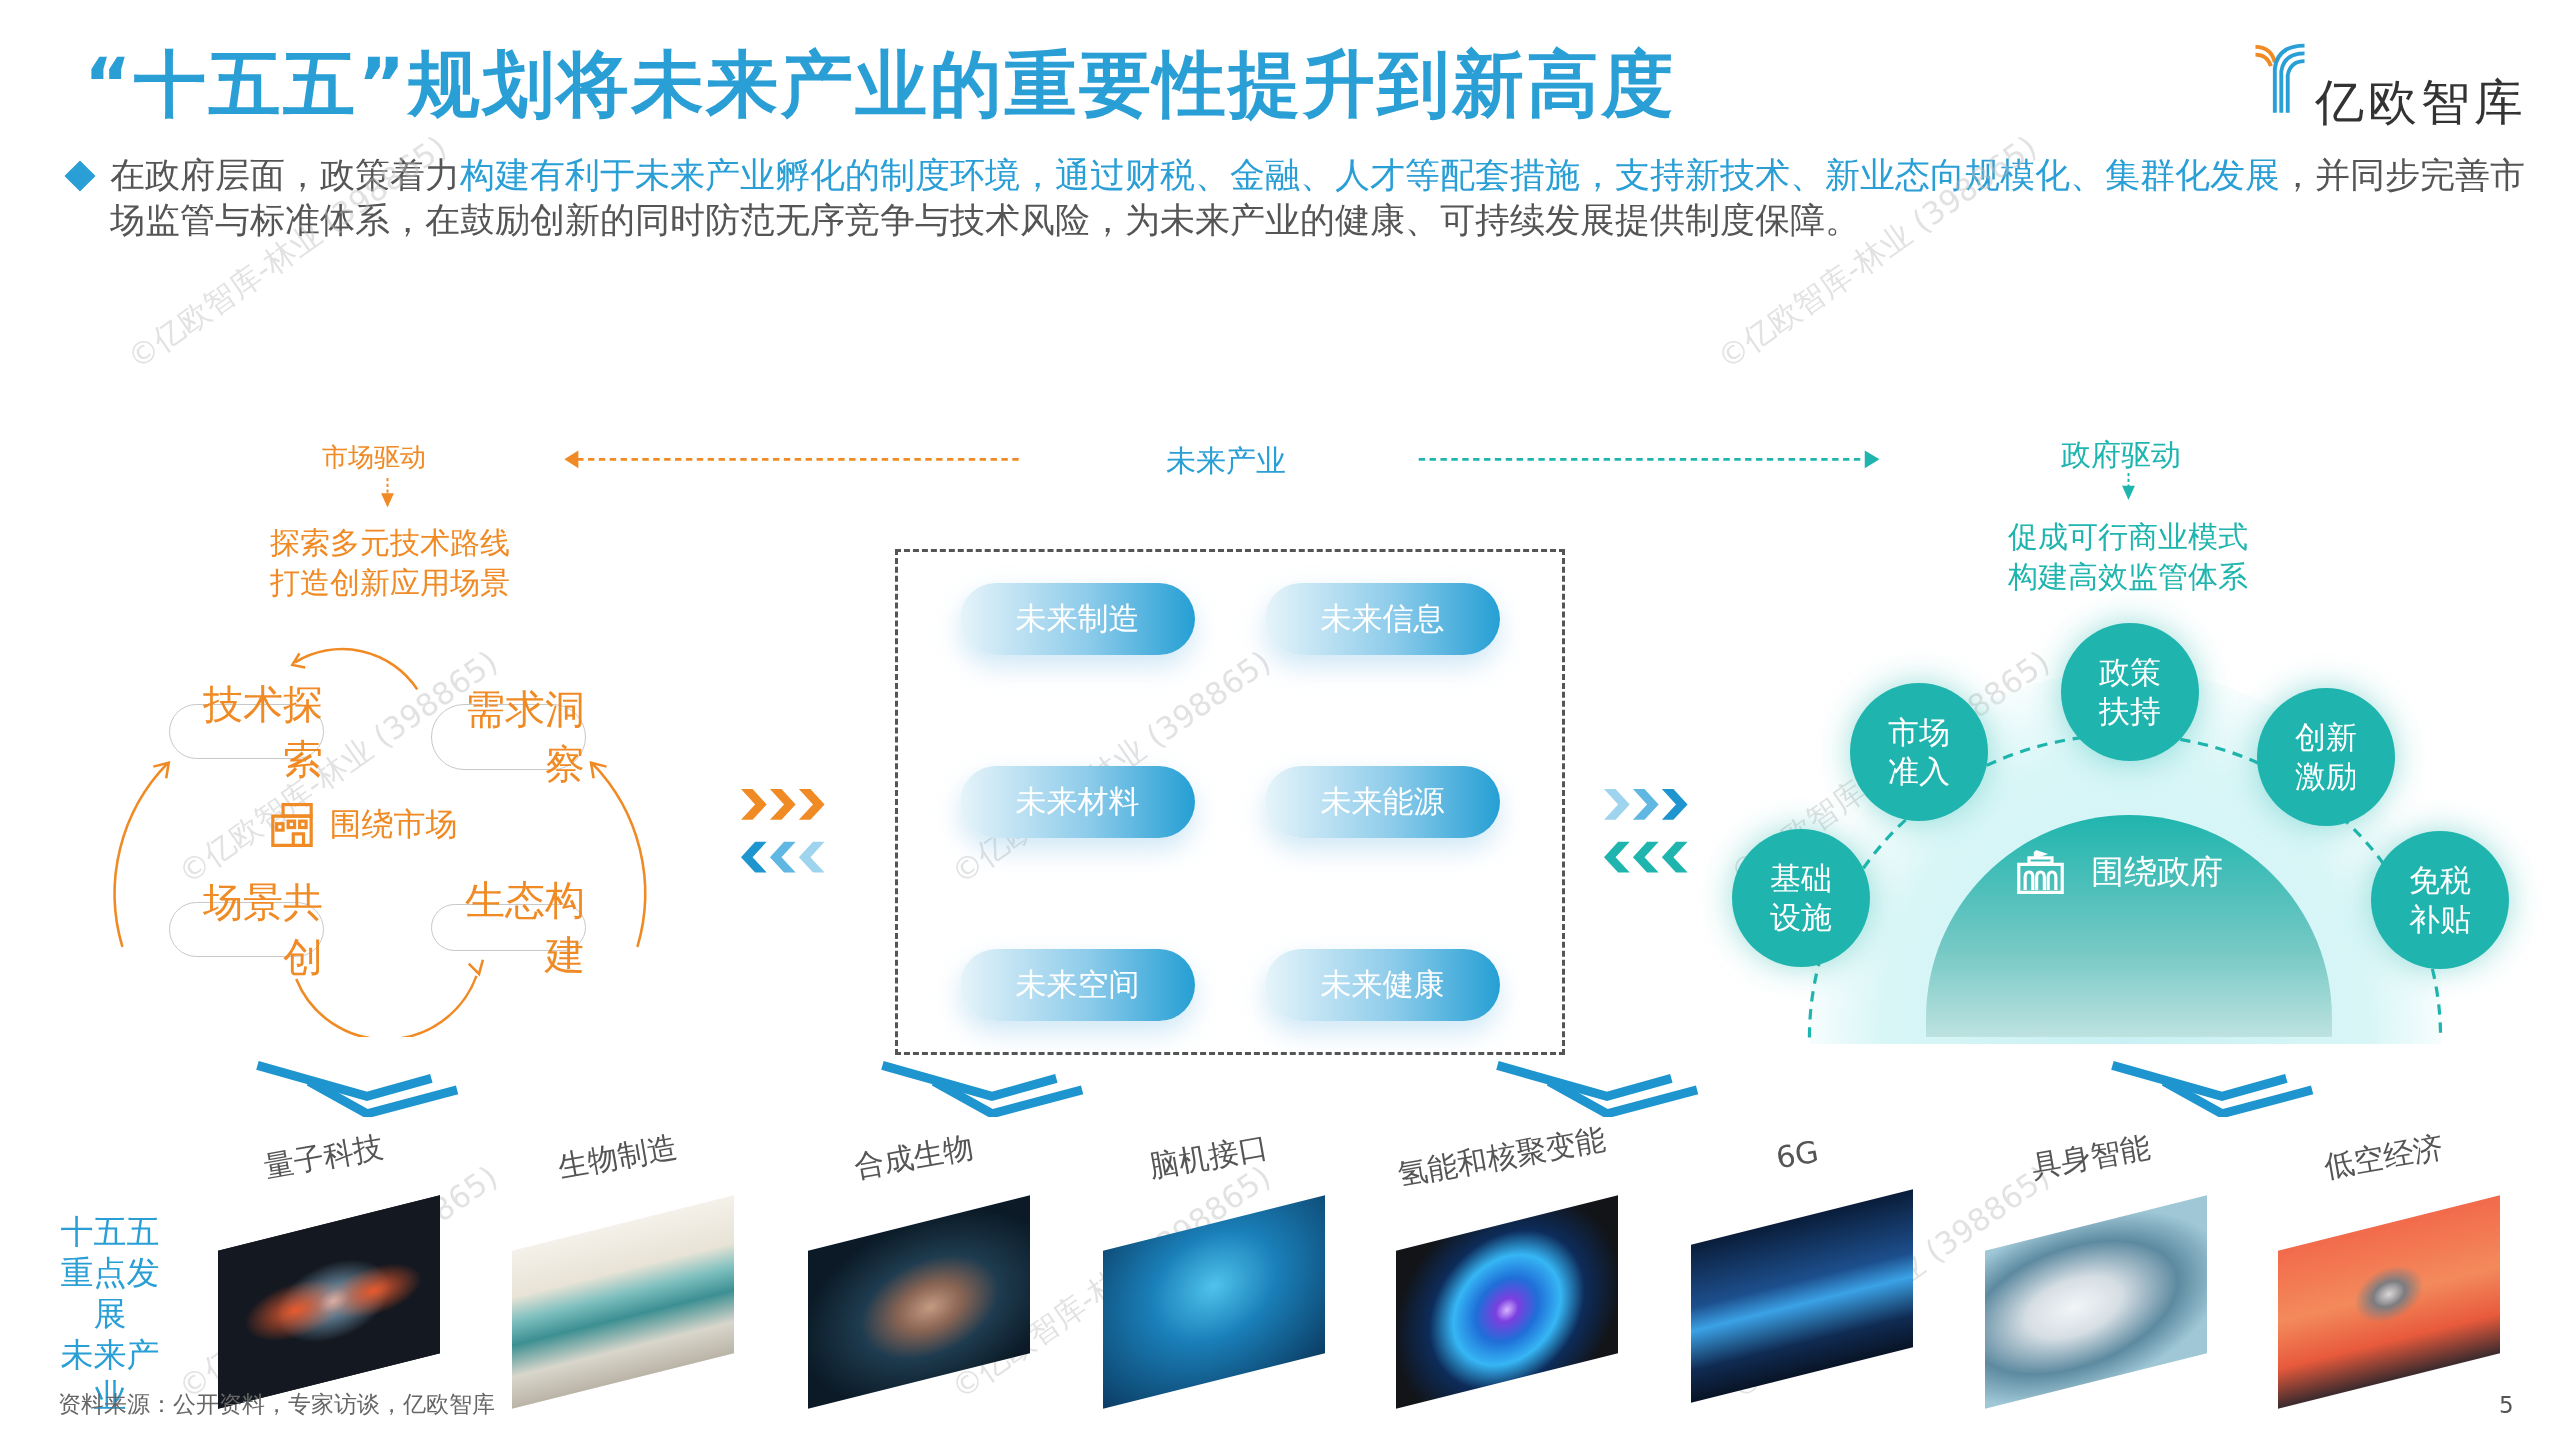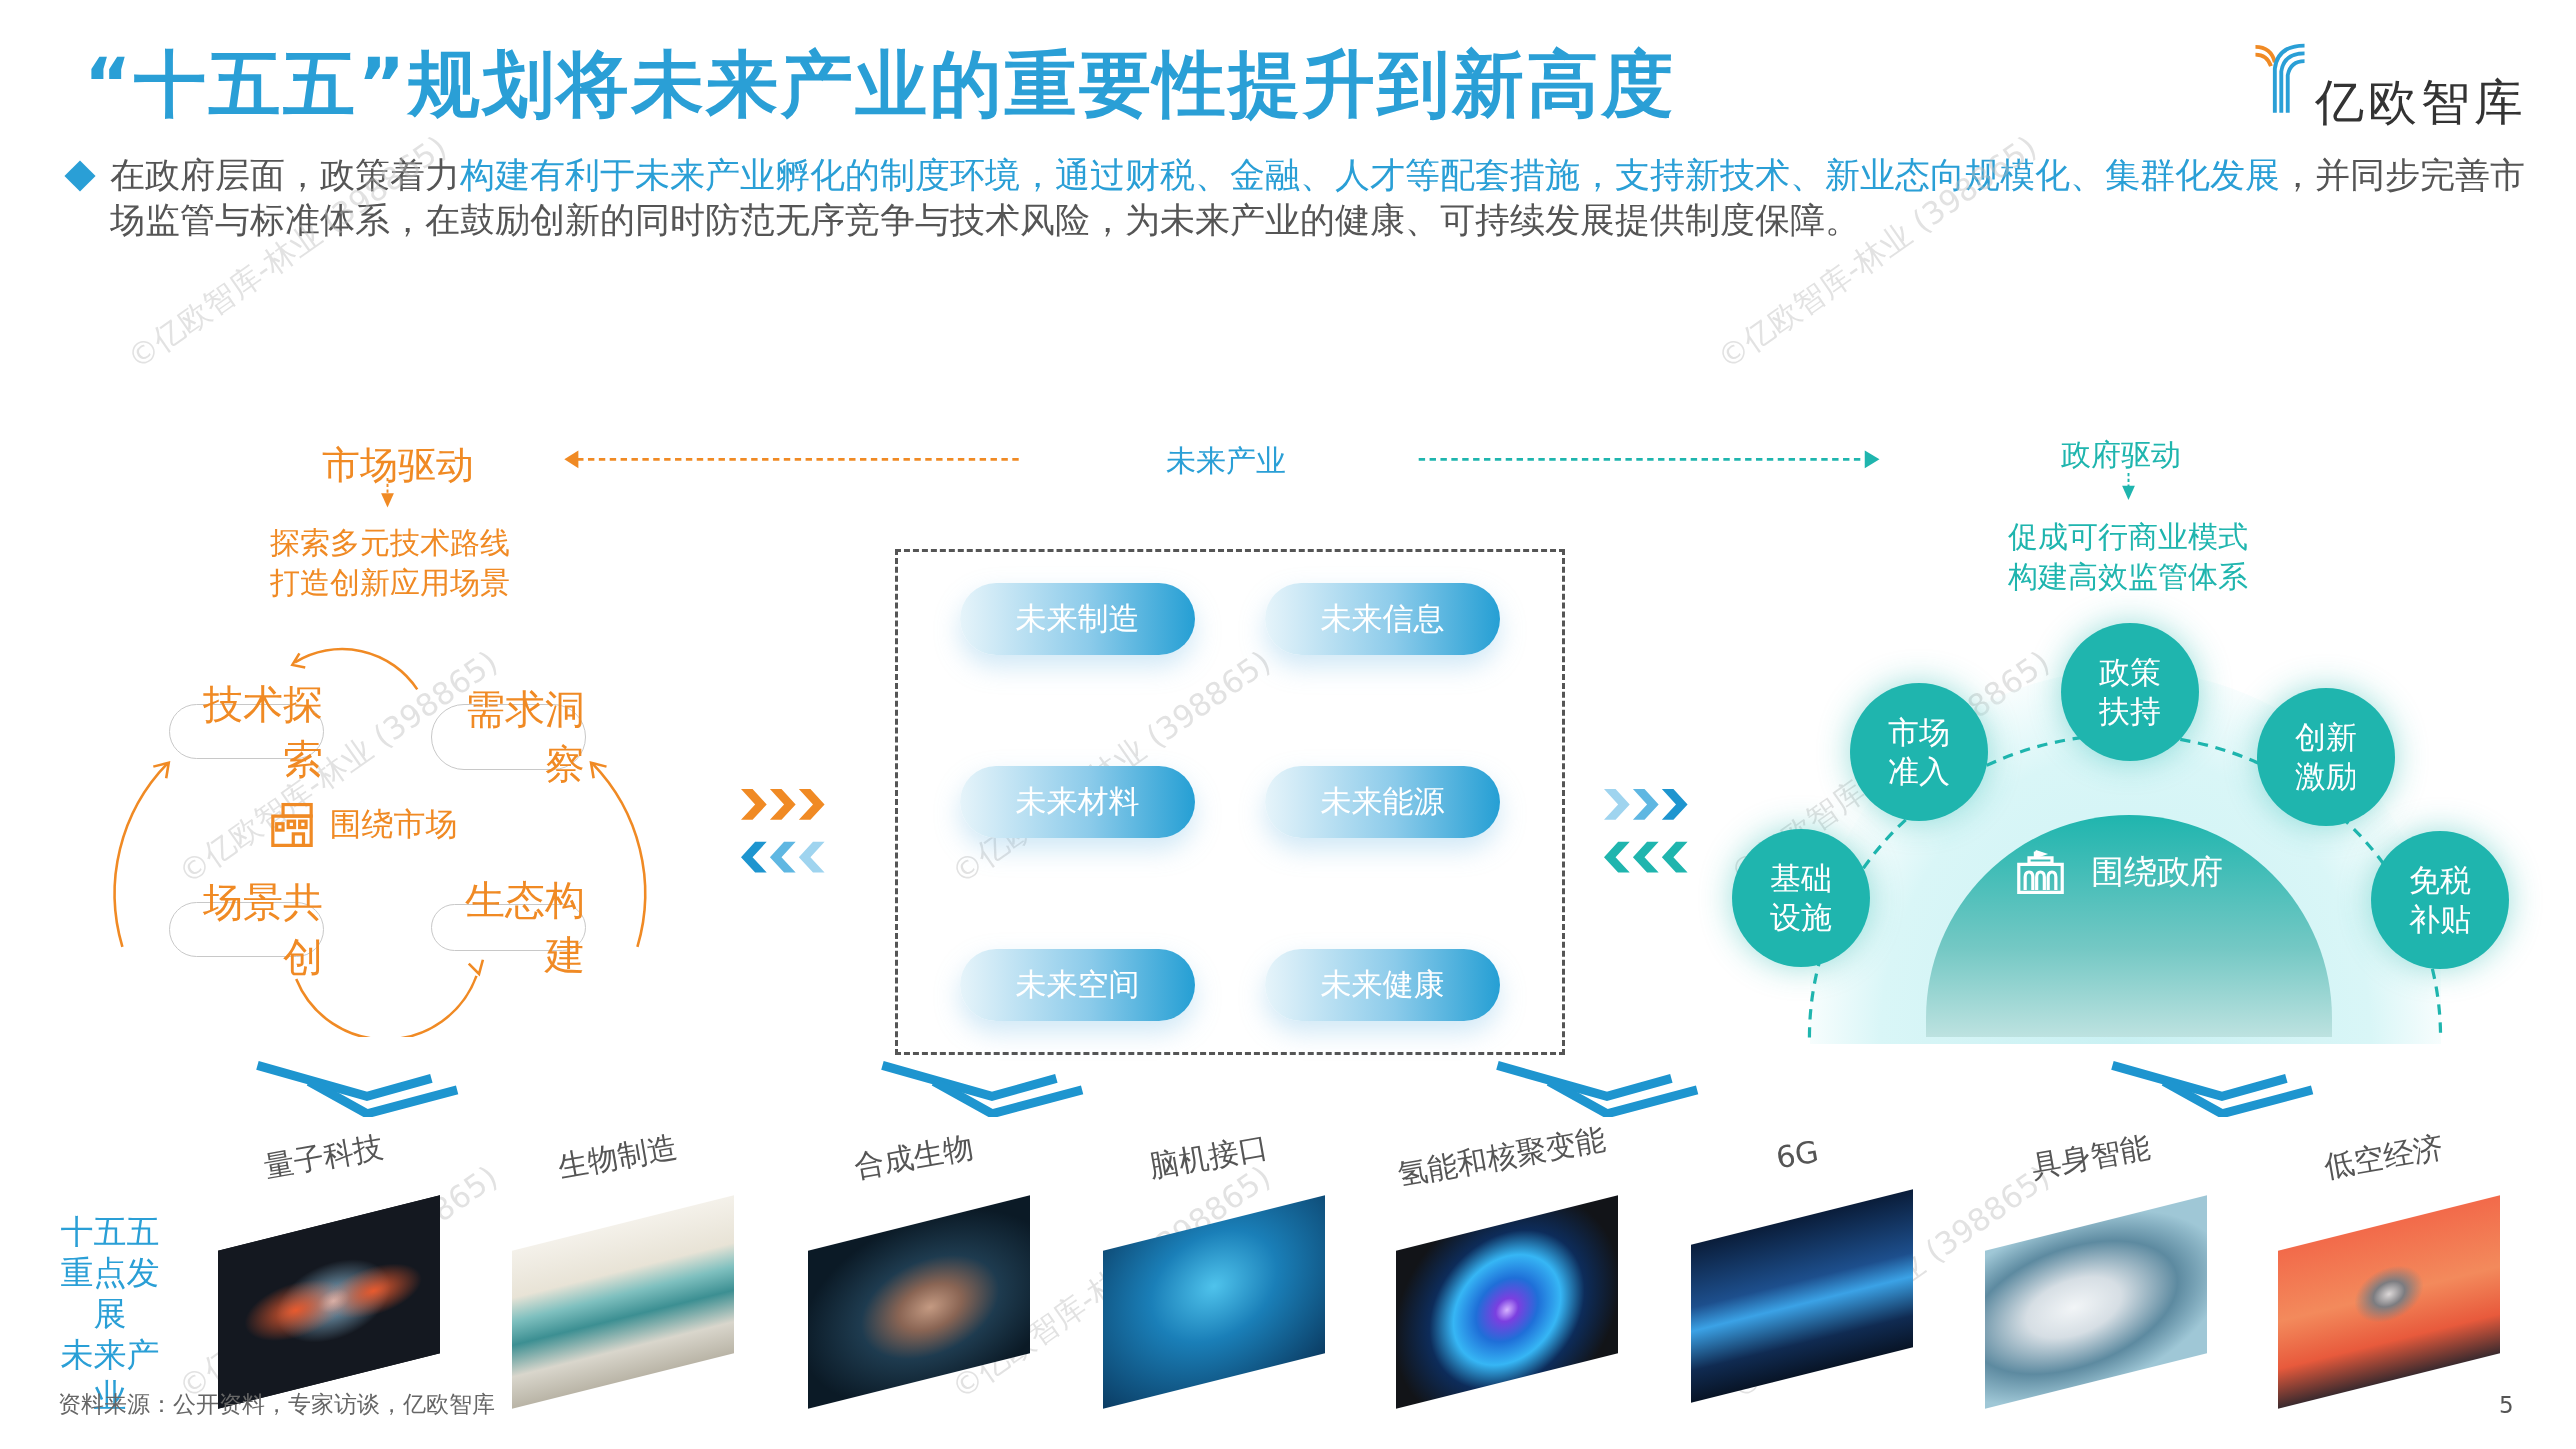--- a/index.html
+++ b/index.html
@@ -11,21 +11,21 @@
   .logo{left:2254px;top:40px;height:77px;display:flex;align-items:center;gap:9px;}
   .logo-text{font-size:49px;color:#333333;letter-spacing:3.9px;font-weight:normal;margin-top:48px;}
   
   .bullets{left:64px;top:153px;width:2467px;}
   .bullet{position:relative;padding-left:46px;font-size:35px;line-height:45px;color:#555555;margin-bottom:19.3px;}
   .bullet .dia{position:absolute;left:5.2px;top:11.6px;width:22px;height:22px;background:#2a9fd6;transform:rotate(45deg);}
   .hl{color:#2a9fd6;}
   
   .orange{color:#f08a24;}
   .teal{color:#1fb5ae;}
-  .mk-title{left:322px;top:440px;font-size:38px;}
+  .mk-title{left:322px;top:440px;font-size:26px;}
   .mk-sub{left:261px;top:523px;font-size:30px;line-height:40px;text-align:center;width:258px;}
   .pill{position:absolute;border:1.9px solid #c8c8c8;border-radius:39px;background:#fff;font-size:40px;color:#f08a24;display:flex;align-items:center;justify-content:center;box-sizing:border-box;text-align:right;}
   .center-label{left:270px;top:802px;display:flex;align-items:center;gap:15.5px;font-size:32px;color:#f08a24;}
   
   .mid-title{left:1166px;top:441px;font-size:30px;color:#2a9fd6;}
   .dashbox{left:895px;top:549px;width:670px;height:506px;border:3.2px dashed #555;box-sizing:border-box;}
   .fpill{position:absolute;width:235px;height:72px;border-radius:36px;background:linear-gradient(90deg,#e6f4fa 0%,#8ccbea 55%,#259fd4 100%);color:#ffffff;font-size:31px;display:flex;align-items:center;justify-content:center;box-shadow:0 11.6px 26px rgba(120,190,230,0.35);}
   
   .gv-title{left:2061px;top:435px;font-size:30px;}
   .gv-sub{left:1996px;top:517px;font-size:30px;line-height:40px;text-align:center;width:264px;}

